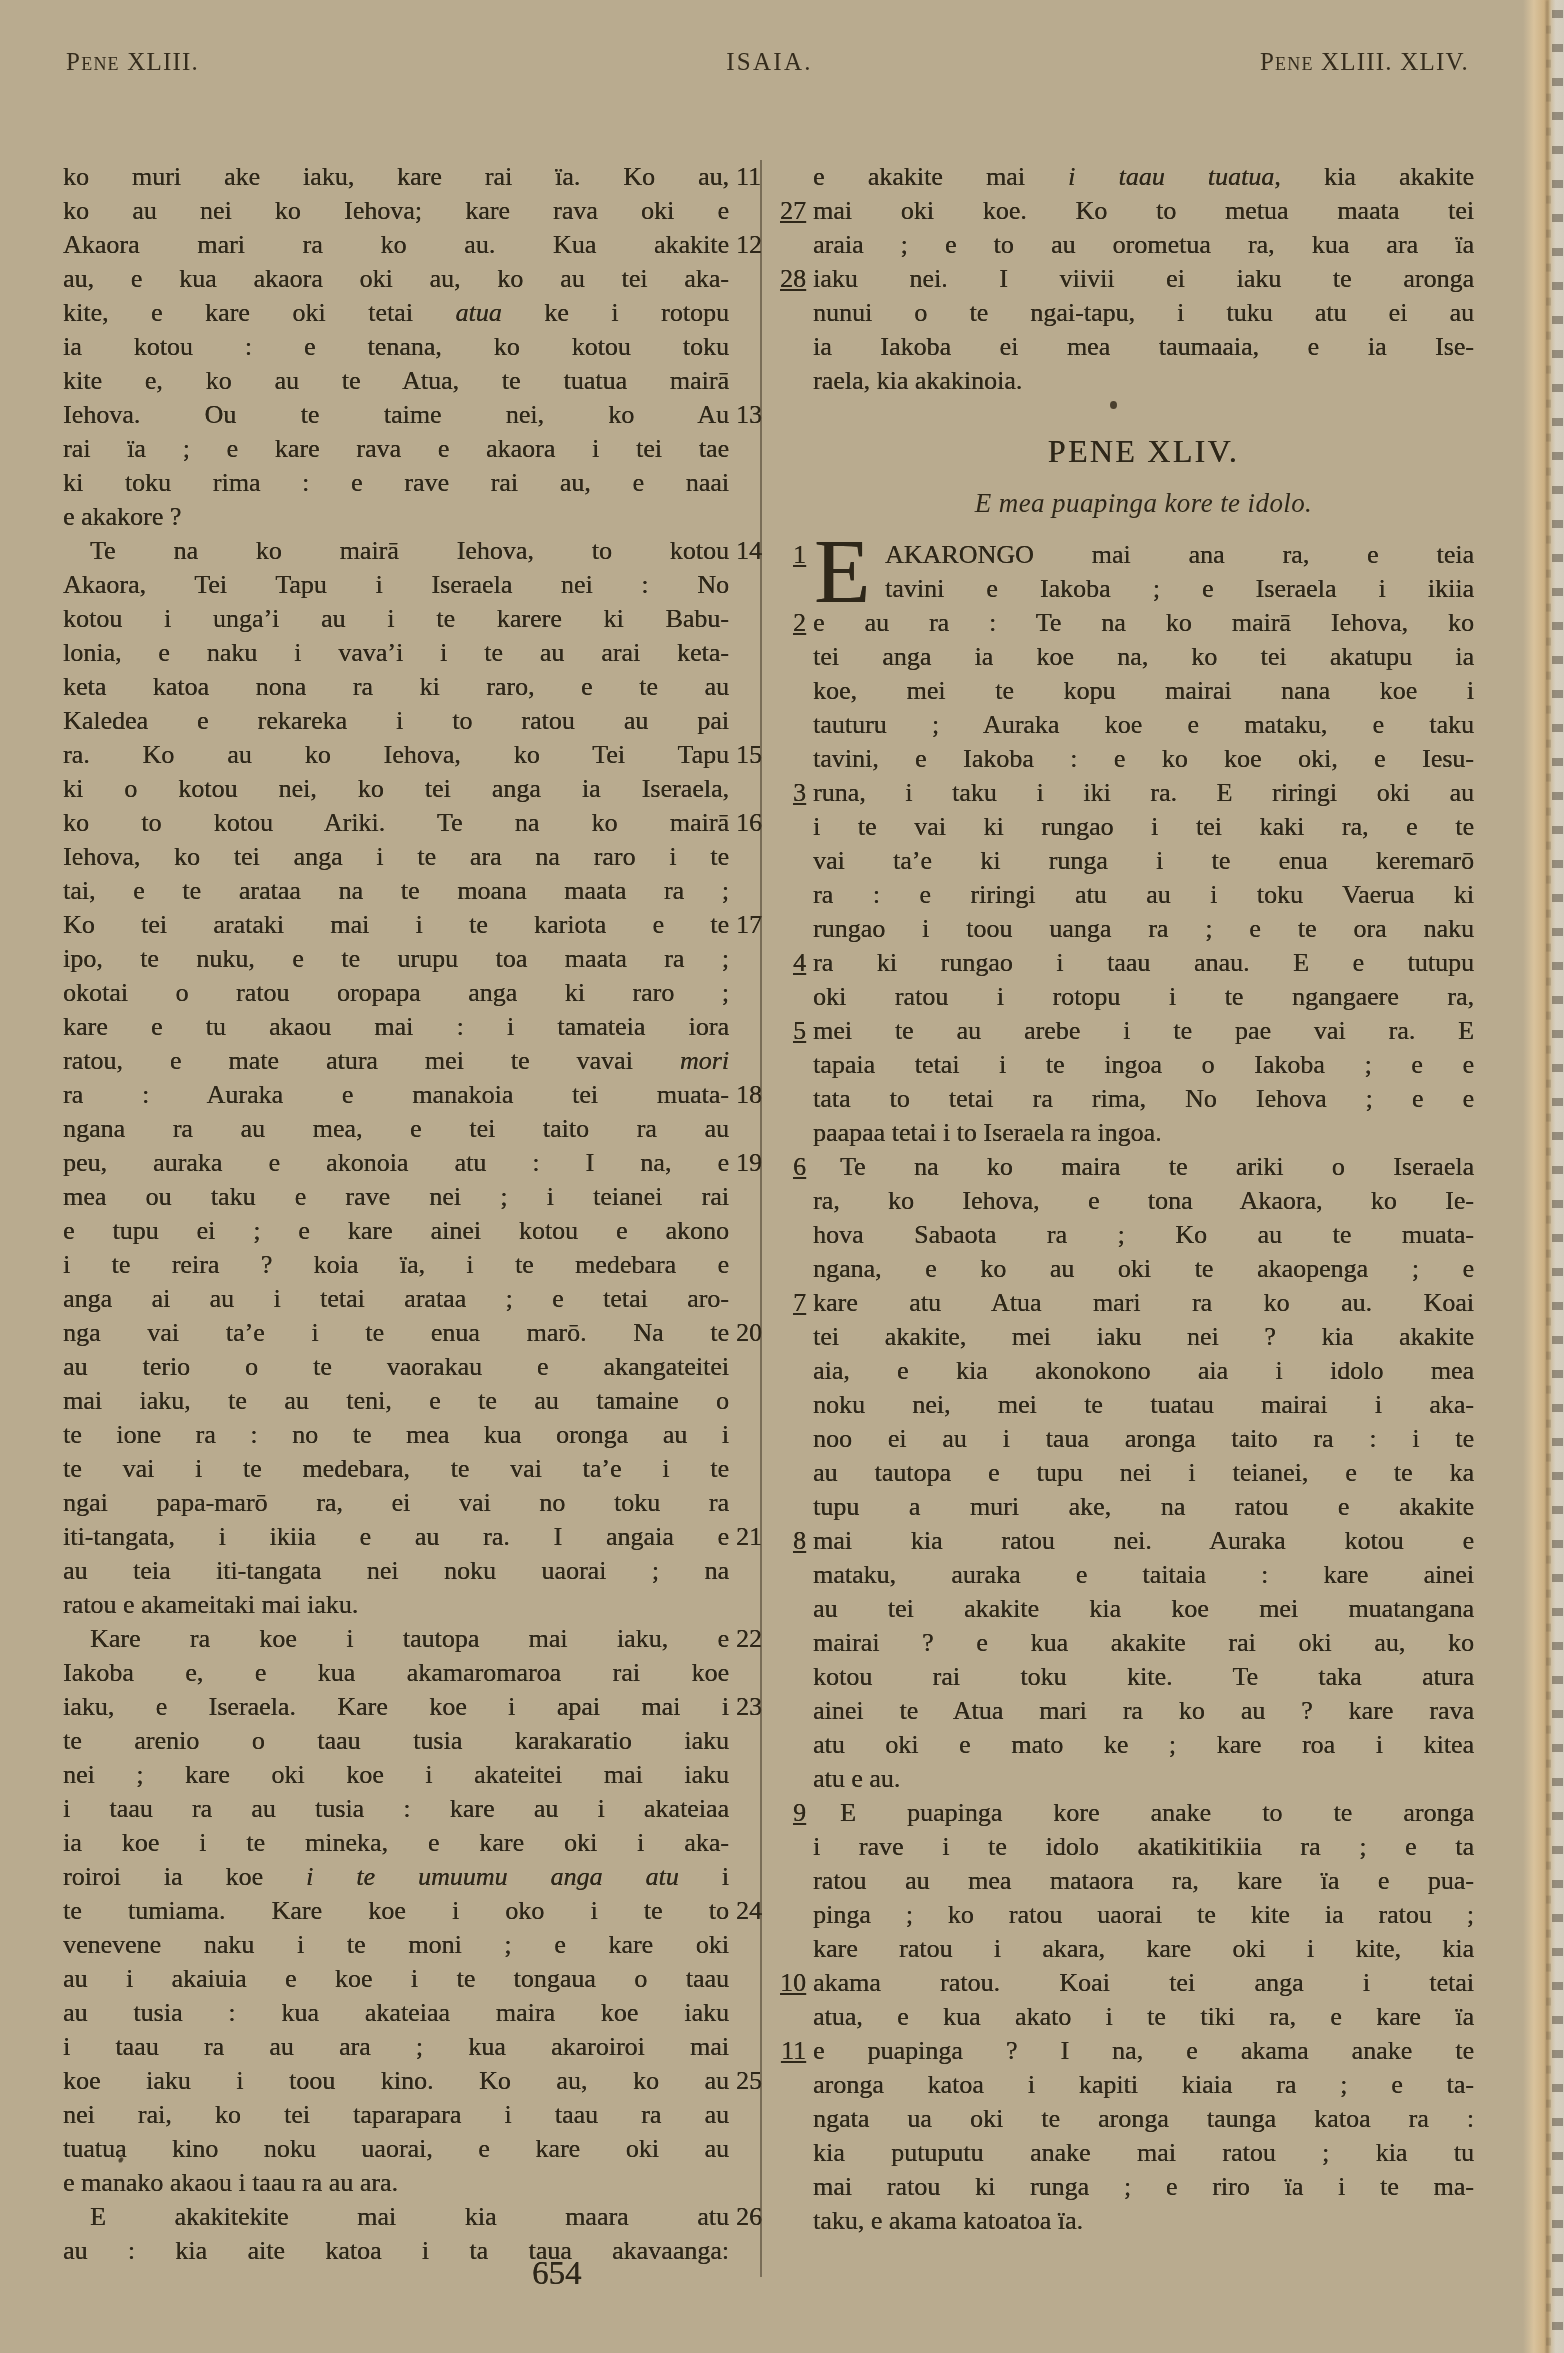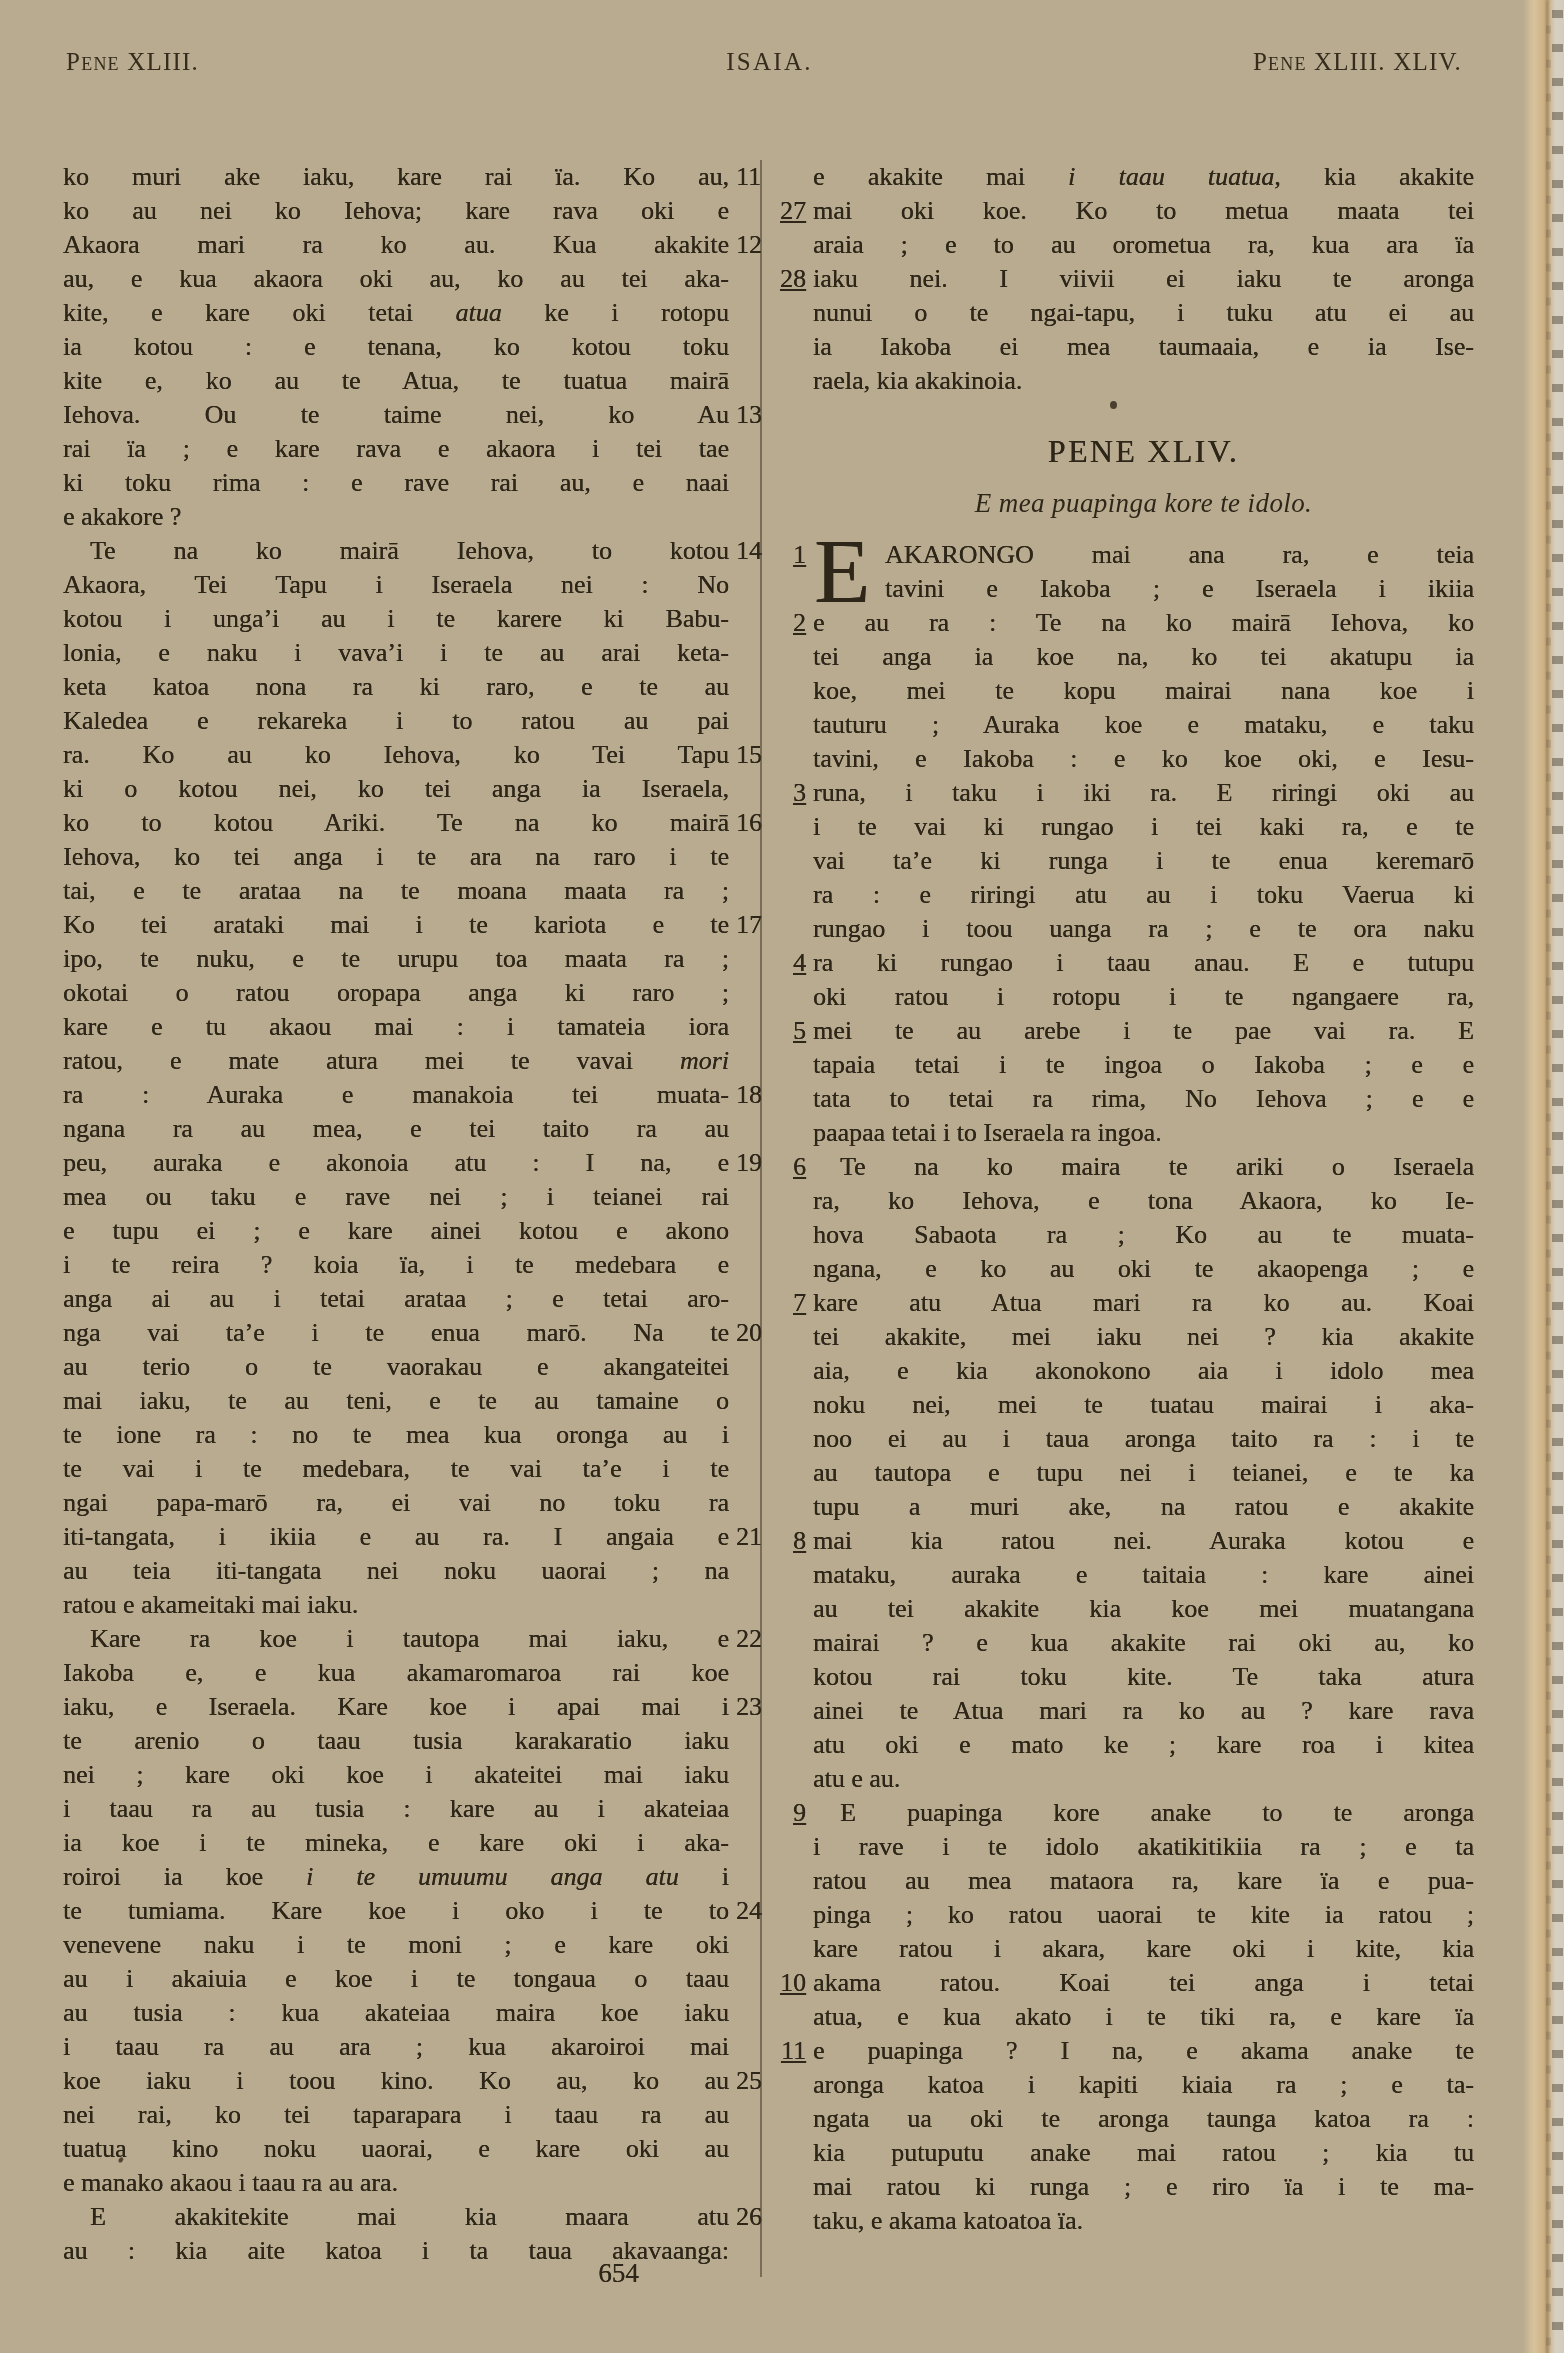--- a/index.html
+++ b/index.html
@@ -21,21 +21,21 @@
     background:repeating-linear-gradient(to bottom, rgba(0,0,0,0) 0px 10.2px, rgba(62,52,38,0.50) 10.2px 18px, rgba(0,0,0,0) 18px 34px);
     filter:blur(0.5px);}
   .edge-marks.m1{right:1.6px;width:11.7px;opacity:.85;}
   .edge-marks.m2{right:14px;width:4.7px;opacity:.30;background-position:0 15.6px;}
   .edge-crease{position:absolute;top:0;right:17px;width:2.3px;height:100%;background:rgba(84,66,42,0.35);filter:blur(0.8px);}
 
   .running-head{position:absolute;top:44px;left:63px;width:1413px;height:36px;
     font-size:25px;line-height:36px;color:#352c1d;}
   .rh-left{position:absolute;left:3.1px;font-variant:small-caps;letter-spacing:1.2px;}
   .rh-center{position:absolute;left:0;right:0;text-align:center;letter-spacing:2.3px;}
-  .rh-right{position:absolute;right:14px;font-variant:small-caps;letter-spacing:1.2px;}
+  .rh-right{position:absolute;right:7px;font-variant:small-caps;letter-spacing:1.2px;}
 
   .col{position:absolute;top:160px;font-size:26px;}
   .col .ln{position:relative;height:34px;}
   .lt{display:block;line-height:34px;text-align:justify;text-align-last:justify;
       text-shadow:0.2px 0 0 currentColor;}
   .endline .lt{text-align-last:left;}
   .lt.ind{text-indent:27px;}
   .vn{position:absolute;top:0;line-height:34px;font-size:26px;text-shadow:0.2px 0 0 currentColor;}
 
   #col-left{left:63px;width:704px;}
@@ -54,22 +54,22 @@
     font-size:32px;line-height:45px;letter-spacing:2.3px;color:#2e2719;
     text-shadow:0.2px 0 0 currentColor;}
   .chap-sub{margin:11px 0 17px 38px;width:661px;text-align:center;
     font-style:italic;font-size:27px;line-height:36px;letter-spacing:0.4px;}
 
   
   .dcap1 .lt, .dcap2 .lt{padding-left:72px;}
   .dropcap{position:absolute;left:39px;top:-3.1px;font-size:92px;line-height:72px;
     font-weight:normal;text-shadow:0.3px 0 0 currentColor;}
 
-  .page-number{position:absolute;top:2258px;left:548px;width:141px;text-align:center;
-    font-size:27px;line-height:31px;text-shadow:0.2px 0 0 currentColor;}
+  .page-number{position:absolute;top:2258px;left:532px;width:141px;
+    font-size:33px;line-height:31px;text-shadow:0.2px 0 0 currentColor;}
 
   .speck{position:absolute;background:rgba(46,38,22,0.8);border-radius:50%;}
   .sp1{left:1110px;top:401px;width:7px;height:7.8px;filter:blur(0.4px);}
   .sp2{left:119px;top:2157px;width:3.9px;height:5.5px;transform:rotate(35deg);filter:blur(0.4px);}
 </style>
 </head>
 <body>
 
 <div id="page">
 

